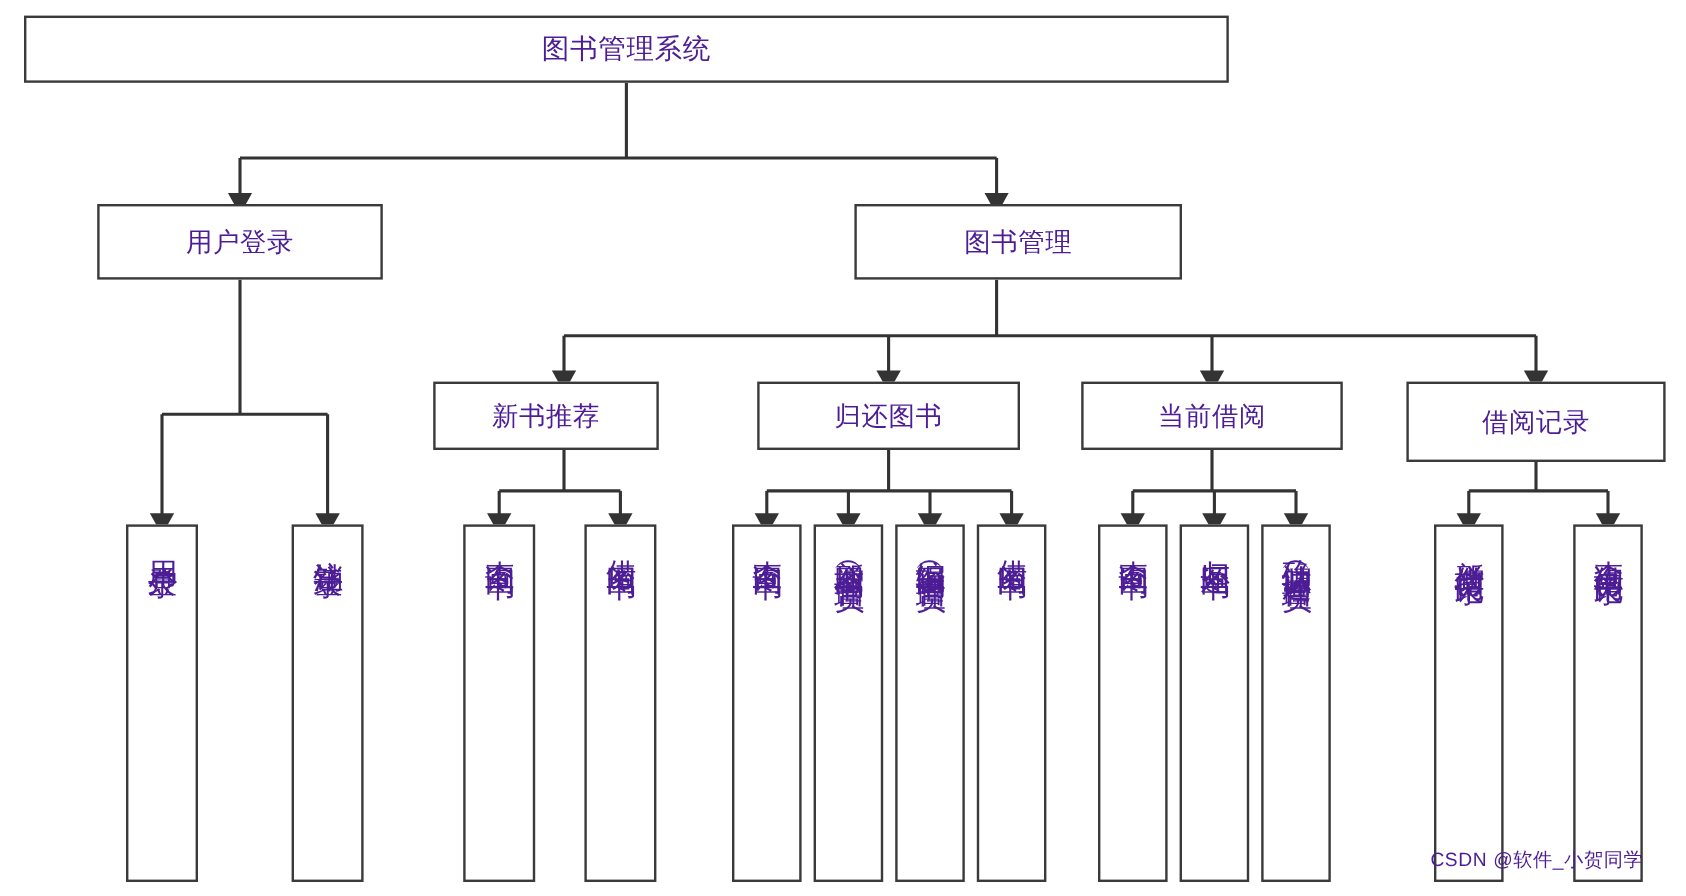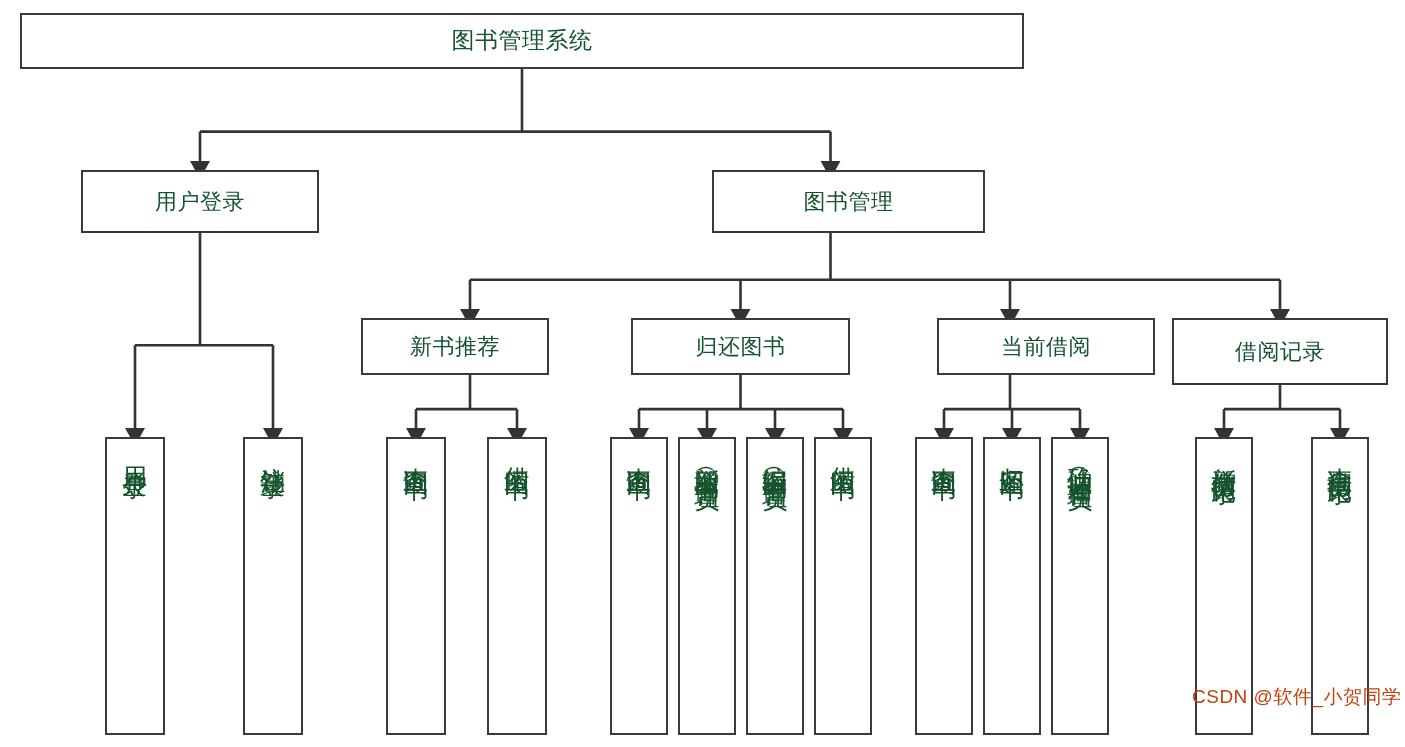--- a/index.html
+++ b/index.html
@@ -35,44 +35,44 @@
     border: 2.5px solid #3a3a3a;
     display: flex;
     align-items: center;
     justify-content: center;
     text-align: center;
   }
   .node .label {
     display: block;
     line-height: 1.18;
     letter-spacing: 0.5px;
-    color: #14532d;
+    color: #4c1d95;
   }
   .node.horizontal .label {
     writing-mode: horizontal-tb;
     font-size: 22px;
   }
   .node.vertical {
     align-items: flex-start;
     padding-top: 8px;
   }
   .node.vertical .label {
     writing-mode: vertical-rl;
     text-orientation: upright;
     font-size: 25px;
     letter-spacing: 3px;
     line-height: 1.05;
   }
   .node.root .label { font-size: 23px; }
   .watermark {
     position: absolute;
     left: 1192px;
-    top: 684px;
-    font-size: 19px;
-    color: #c2410c;
+    top: 707px;
+    font-size: 16px;
+    color: #4c1d95;
     white-space: nowrap;
     letter-spacing: 0.5px;
   }
 </style>
 </head>
 <body>
 
 <div id="diagram">
   <svg id="edges" viewBox="0 0 1405 747" xmlns="http://www.w3.org/2000/svg">
     <defs>
@@ -126,21 +126,21 @@
       </div>
       <div class="node horizontal" style="left: 712px; top: 170px; width: 273px; height: 63px;">
         <span class="label">图书管理</span>
       </div>
       <div class="node horizontal" style="left: 361px; top: 318px; width: 188px; height: 57px;">
         <span class="label">新书推荐</span>
       </div>
       <div class="node horizontal" style="left: 631px; top: 318px; width: 219px; height: 57px;">
         <span class="label">归还图书</span>
       </div>
-      <div class="node horizontal" style="left: 901px; top: 318px; width: 218px; height: 57px; margin-left: 36px;">
+      <div class="node horizontal" style="left: 901px; top: 318px; width: 218px; height: 57px;">
         <span class="label">当前借阅</span>
       </div>
       <div class="node horizontal" style="left: 1172px; top: 318px; width: 216px; height: 67px;">
         <span class="label">借阅记录</span>
       </div>
       <div class="node vertical" style="left: 105px; top: 437px; width: 60px; height: 298px;">
         <span class="label">用户登录</span>
       </div>
       <div class="node vertical" style="left: 243px; top: 437px; width: 60px; height: 298px;">
         <span class="label">注销登录</span>

